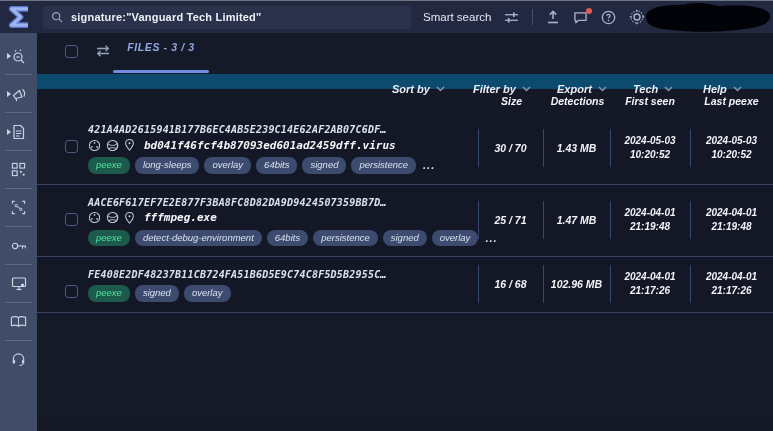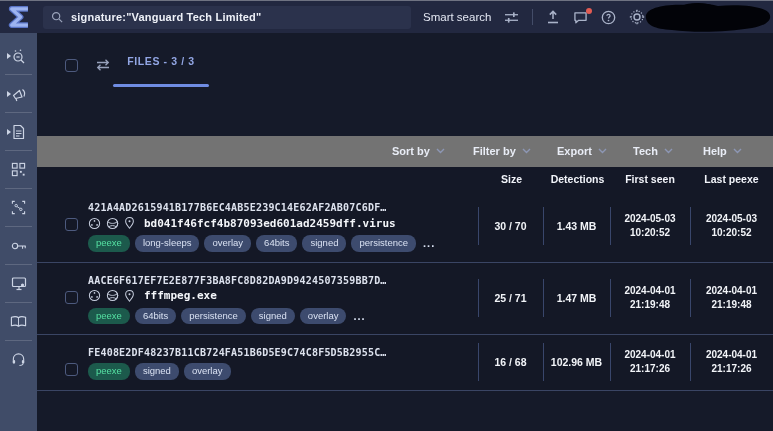--- a/index.html
+++ b/index.html
@@ -35,34 +35,34 @@
   .sidebar{
     position:absolute;top:33px;left:0;width:37px;height:398px;
     background:#404c68;display:flex;flex-direction:column;align-items:center;
     padding-top:8px;box-sizing:border-box;
   }
   .sb-item{width:37px;height:29px;display:flex;align-items:center;justify-content:center;position:relative;color:#ccd4e4;flex:0 0 auto;}
   .sb-caret{position:absolute;left:7px;top:50%;transform:translateY(-50%);width:0;height:0;
     border-left:4px solid #ccd4e4;border-top:3px solid transparent;border-bottom:3px solid transparent;}
   .sb-sep{width:27px;height:1px;background:rgba(255,255,255,.16);margin:4px 0;flex:0 0 auto;}
   
-  .main{position:absolute;top:33px;left:37px;width:736px;height:398px;background:#151a29;}
+  .main{position:absolute;top:19px;left:37px;width:736px;height:398px;background:#151a29;font-style:italic;}
   
   .tabrow{position:relative;height:55px;}
   .checkbox{width:13px;height:13px;border:1.5px solid #4d5a7e;border-radius:3px;display:inline-block;box-sizing:border-box;background:transparent;}
   .tabrow .checkbox{position:absolute;left:28px;top:26px;}
   .swap-icon{position:absolute;left:57px;top:25px;color:#98a2bc;}
   .files-tab{
     position:absolute;left:76px;top:0;width:96px;height:55px;
     display:flex;align-items:center;justify-content:center;
   }
   .files-tab .lbl{color:#92a6e4;font-size:10.5px;font-weight:bold;letter-spacing:.6px;white-space:nowrap;}
   .files-tab .underline{position:absolute;left:0;right:0;bottom:1px;height:3px;background:#6f8ce2;border-radius:2px;}
   
-  .toolbar{position:relative;height:31px;background:#737373;margin-top:48px;}
+  .toolbar{position:relative;height:15px;background:#0c4a6e;}
   .tb-item{position:absolute;top:0;height:30px;display:flex;align-items:center;gap:6px;color:#e9edf6;font-size:11px;font-weight:bold;}
   .tb-item svg{color:#8d97b5;}
   .tb1{left:355px;} .tb2{left:436px;} .tb3{left:520px;} .tb4{left:596px;} .tb5{left:666px;}
   
   .cols{display:flex;align-items:stretch;}
   .cell-main{flex:1 1 auto;min-width:0;position:relative;}
   .col-det{flex:0 0 65px;} .col-size{flex:0 0 67px;} .col-first{flex:0 0 80px;} .col-last{flex:0 0 83px;}
   
   .colheaders{height:23px;background:#141827;}
   .colheaders .hcell{display:flex;align-items:center;justify-content:center;color:#f2f4fa;font-size:10.5px;font-weight:bold;}
@@ -368,20 +368,21 @@
             <path d="M9.5 2 A5.5 5.5 0 0 1 9.5 12" fill="none" stroke="currentColor" stroke-width="1"></path>
           </svg>
           <svg width="11" height="14" viewBox="0 0 12 15">
             <path d="M6 1.5 C8.5 1.5 10.2 3.3 10.2 5.6 C10.2 8.3 6 13.2 6 13.2 C6 13.2 1.8 8.3 1.8 5.6 C1.8 3.3 3.5 1.5 6 1.5 Z" fill="none" stroke="currentColor" stroke-width="1.1"></path>
             <circle cx="6" cy="5.6" r="1.1" fill="currentColor"></circle>
           </svg>
           <span class="fname">fffmpeg.exe</span>
         </div>
         <div class="tags">
               <span class="tag">peexe</span>
+              <span class="tag">detect-debug-environment</span>
               <span class="tag">64bits</span>
               <span class="tag">persistence</span>
               <span class="tag">signed</span>
               <span class="tag">overlay</span>
               <span class="tag-more">...</span>
             </div>
       </div>
     </div>
     <div class="cell col-det">
           <span>25 / 71</span>

